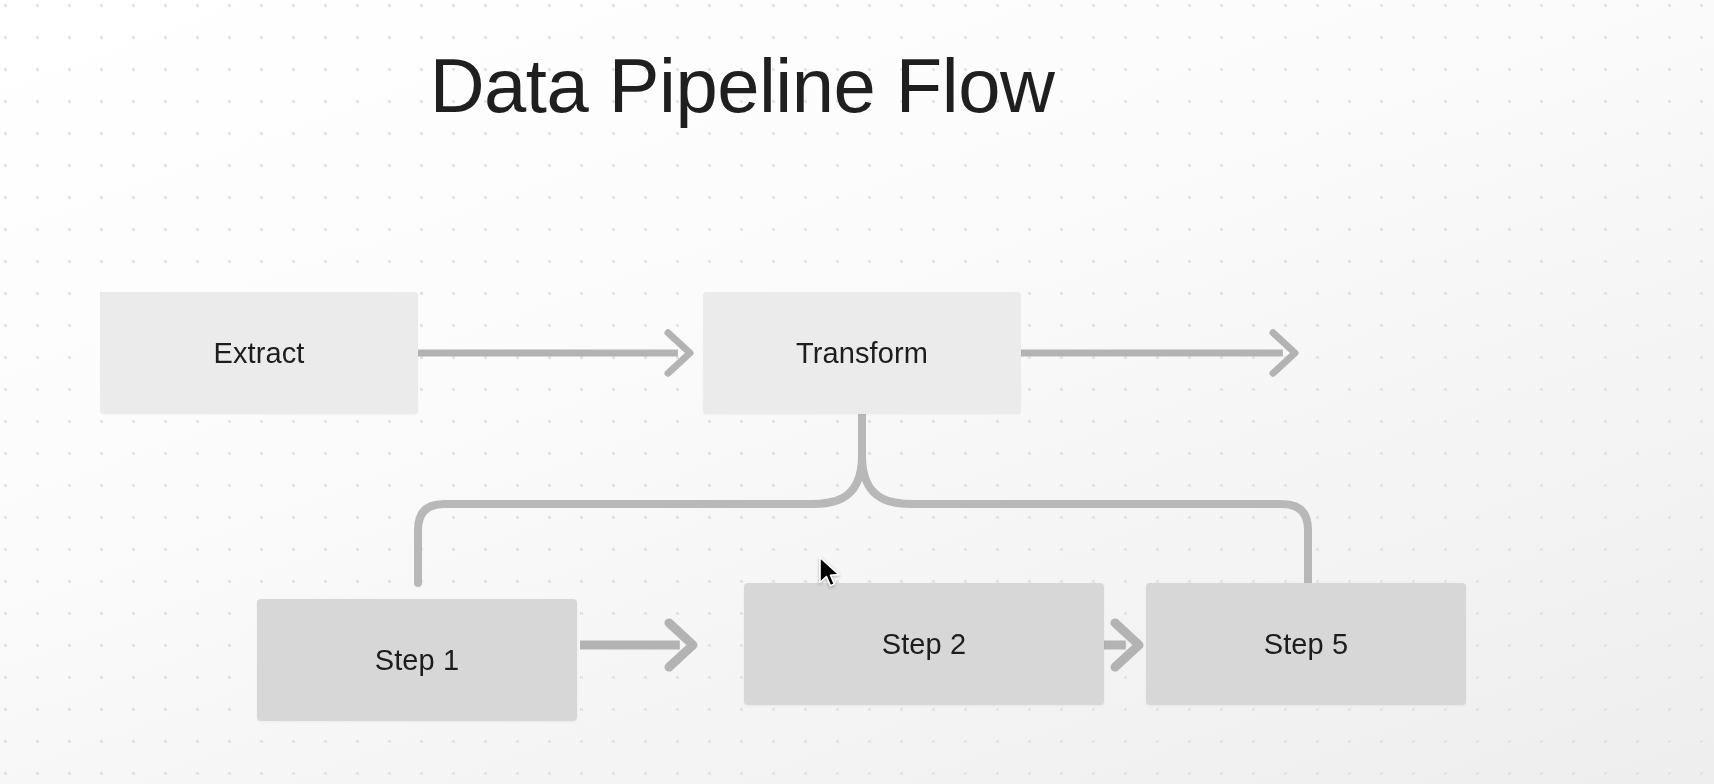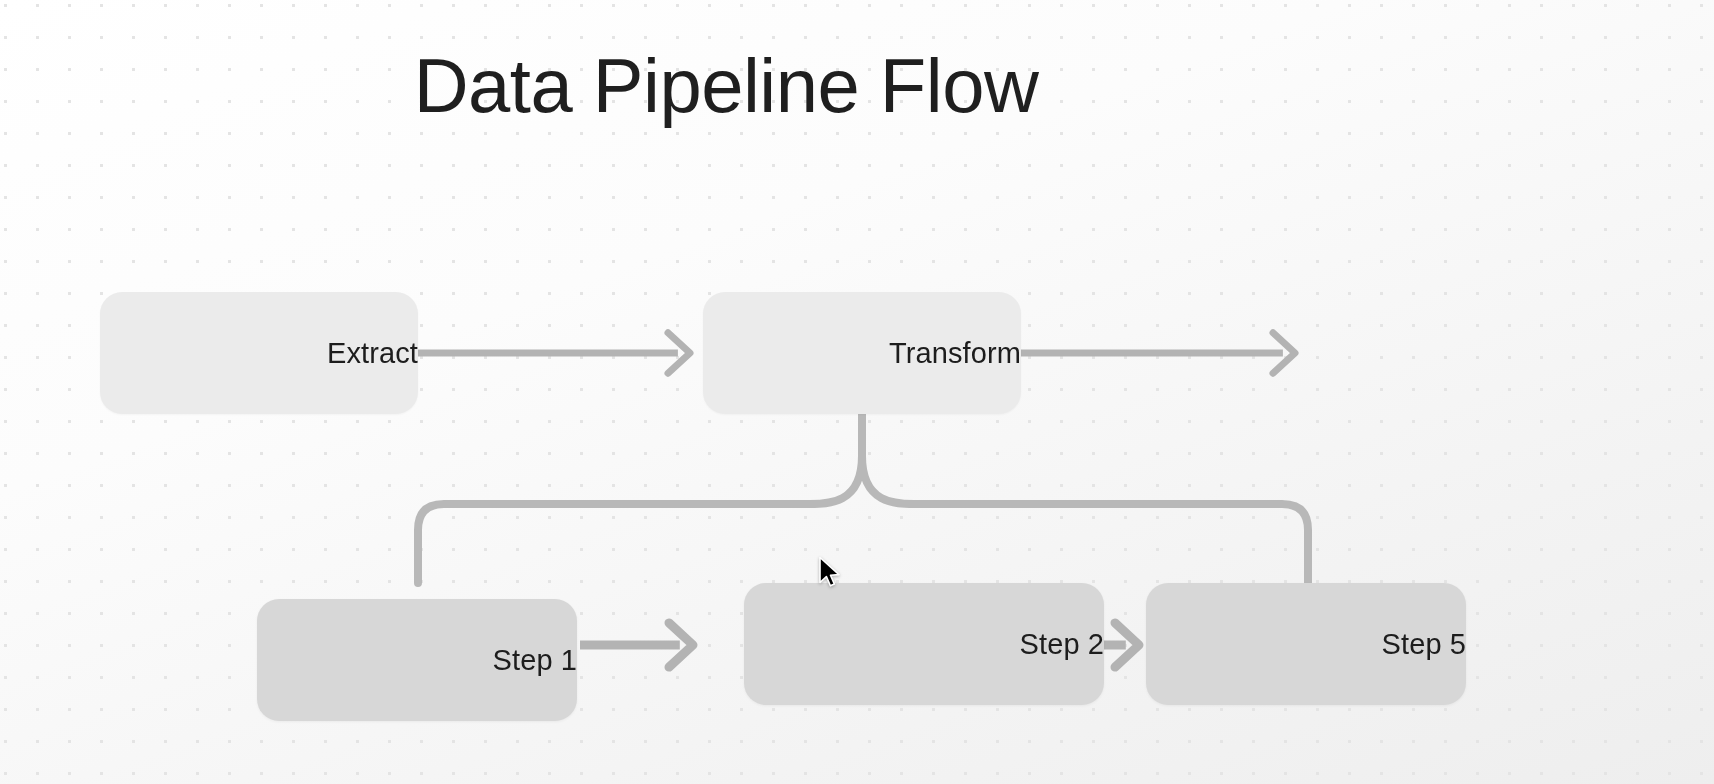--- a/index.html
+++ b/index.html
@@ -21,21 +21,21 @@
     background-image:
       radial-gradient(circle at 1.6px 1.6px, #e4e4e4 1.6px, rgba(228,228,228,0) 1.9px),
       linear-gradient(160deg, #ffffff 0%, #fcfcfc 35%, #f3f3f3 75%, #eeeeee 100%);
     background-size: 32px 32px, 100% 100%;
     background-position: 4px 4px, 0 0;
   }
 
   
   #diagram-title {
     position: absolute;
-    left: 0;
+    left: 16px;
     top: 48px;
     width: 1414px;
     text-align: center;
     font-size: 76px;
     font-weight: 400;
     letter-spacing: -0.5px;
     color: #1f1f1f;
     line-height: 1;
     white-space: nowrap;
     padding-left: 19px;
@@ -49,22 +49,22 @@
     width: 1714px;
     height: 784px;
     overflow: visible;
   }
 
   
   .node {
     position: absolute;
     display: flex;
     align-items: center;
-    justify-content: flex-end;
-    border-radius: 22px;
+    justify-content: center;
+    border-radius: 4px;
     box-sizing: border-box;
     color: #1d1d1d;
     font-size: 29px;
     font-weight: 400;
     letter-spacing: 0.1px;
     white-space: nowrap;
   }
   .node.tier-top {
     background: #ebebeb;
     box-shadow: 0 1px 2px rgba(0,0,0,0.035);

